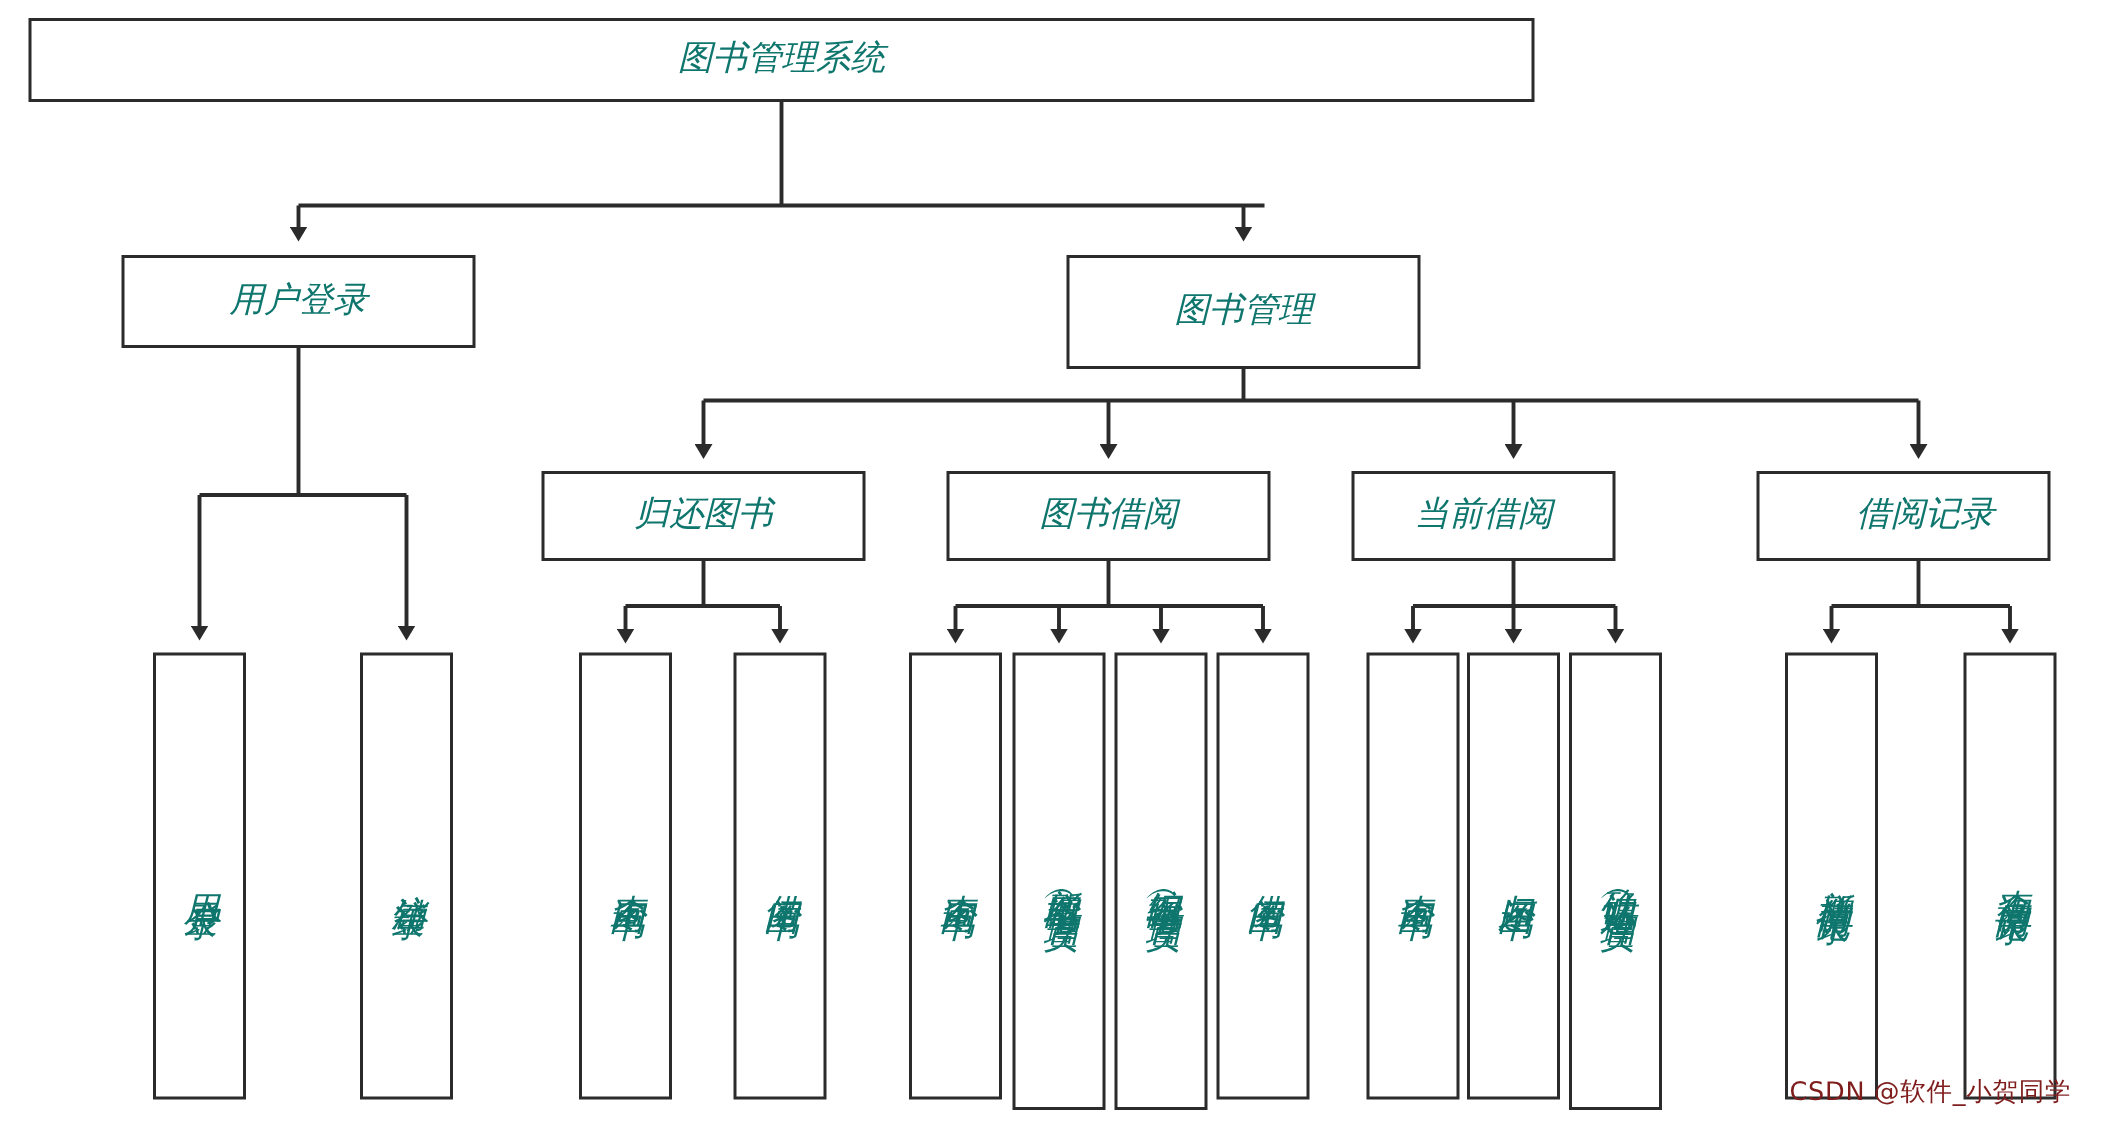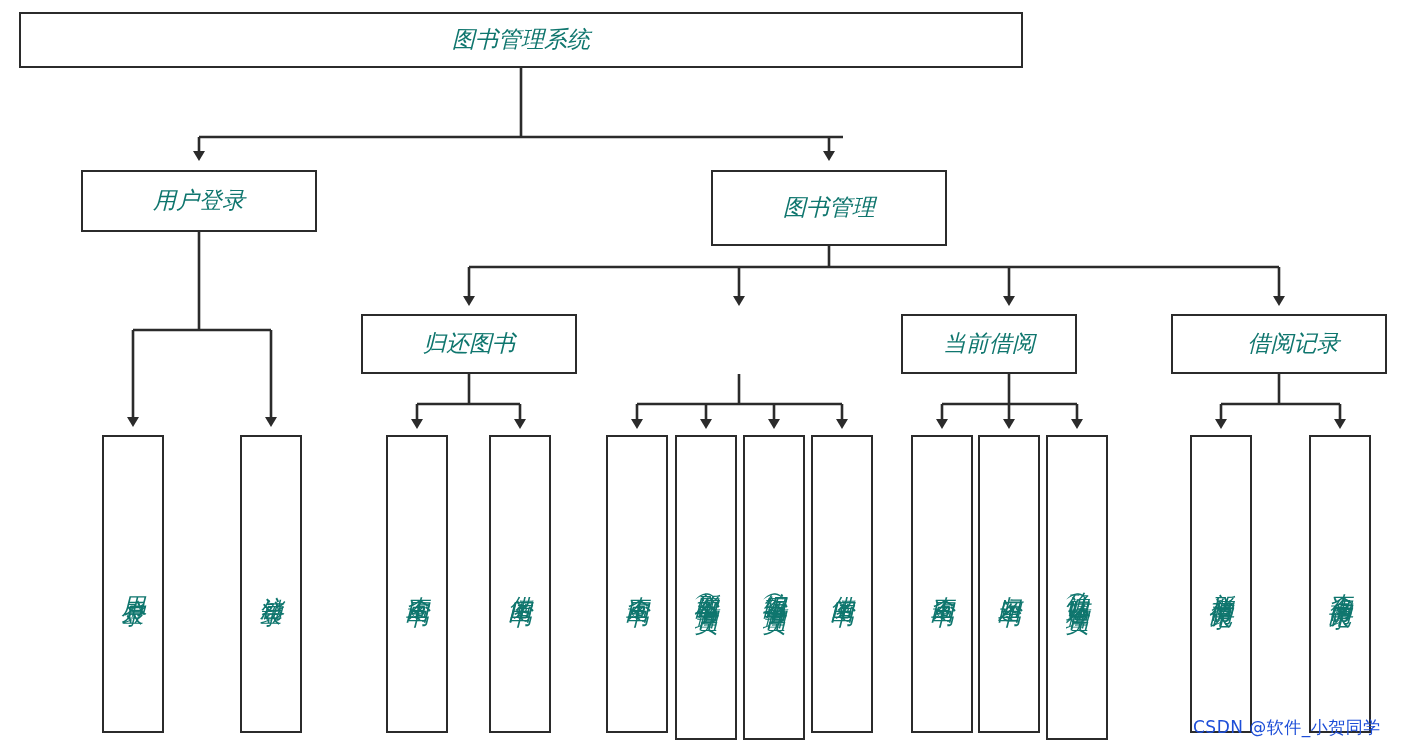--- a/index.html
+++ b/index.html
@@ -55,21 +55,21 @@
   .node.vertical .node-label {
     writing-mode: vertical-rl;
     text-orientation: upright;
     font-size: 23px;
     letter-spacing: 3px;
     line-height: 1;
     white-space: nowrap;
   }
   .watermark {
     position: absolute;
-    color: #1d4ed8;
+    color: #7f1d1d;
     font-size: 17px;
     letter-spacing: 0.5px;
     z-index: 5;
     white-space: nowrap;
     pointer-events: none;
   }
 </style>
 </head>
 <body>
 
@@ -132,24 +132,27 @@
   <div class="node horizontal" style="left:81px; top:170px; width:236px; height:62px;">
     <span class="node-label">用户登录</span>
   </div>
   <div class="node horizontal" style="left:711px; top:170px; width:236px; height:76px;">
     <span class="node-label">图书管理</span>
   </div>
 
   <div class="node horizontal" style="left:361px; top:314px; width:216px; height:60px;">
     <span class="node-label">归还图书</span>
   </div>
+  <div class="node horizontal" style="left:631px; top:314px; width:216px; height:60px;">
+    <span class="node-label">图书借阅</span>
+  </div>
   <div class="node horizontal" style="left:901px; top:314px; width:176px; height:60px;">
     <span class="node-label">当前借阅</span>
   </div>
-  <div class="node horizontal" style="left:1171px; top:314px; width:216px; height:60px;padding-left:29px;">
+  <div class="node horizontal" style="left:1171px; top:314px; width:196px; height:60px;padding-left:29px;">
     <span class="node-label">借阅记录</span>
   </div>
 
   <div class="node vertical" style="left:102px; top:435px; width:62px; height:298px;">
     <span class="node-label">用户登录</span>
   </div>
   <div class="node vertical" style="left:240px; top:435px; width:62px; height:298px;">
     <span class="node-label">注销登录</span>
   </div>
 

